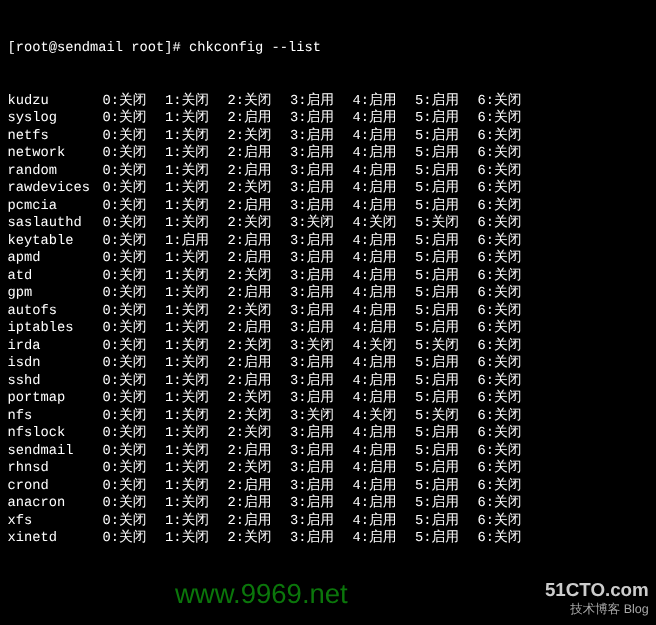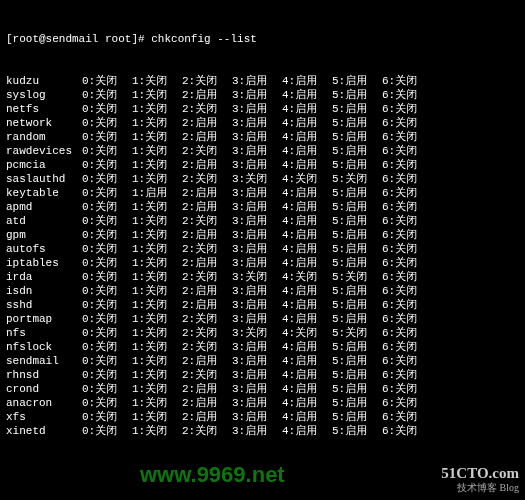--- a/index.html
+++ b/index.html
@@ -23,30 +23,30 @@
   .service-row { display: flex; align-items: center; }
   .svc-name { display: inline-block; width: 76px; }
   .lvl { display: inline-block; width: 50px; }
   .watermark1 {
     position: absolute;
     bottom: 18px;
     left: 140px;
     color: #0d8b0d;
     font-size: 22px;
     font-family: Arial, sans-serif;
-    font-weight: bold;
+    font-weight: normal;
     opacity: 0.85;
   }
   .watermark2 {
     position: absolute;
     bottom: 6px;
     right: 6px;
     color: #999;
     font-size: 12px;
-    font-family: Liberation Serif, serif;
+    font-family: Liberation Sans, sans-serif;
     text-align: right;
     line-height: 13px;
   }
   .watermark2 .main { font-size: 15px; font-weight: bold; color:#ccc; }
   .watermark2 .sub { font-size: 10px; color:#aaa; }
 </style>
 </head>
 <body>
 
 <div class="terminal">

